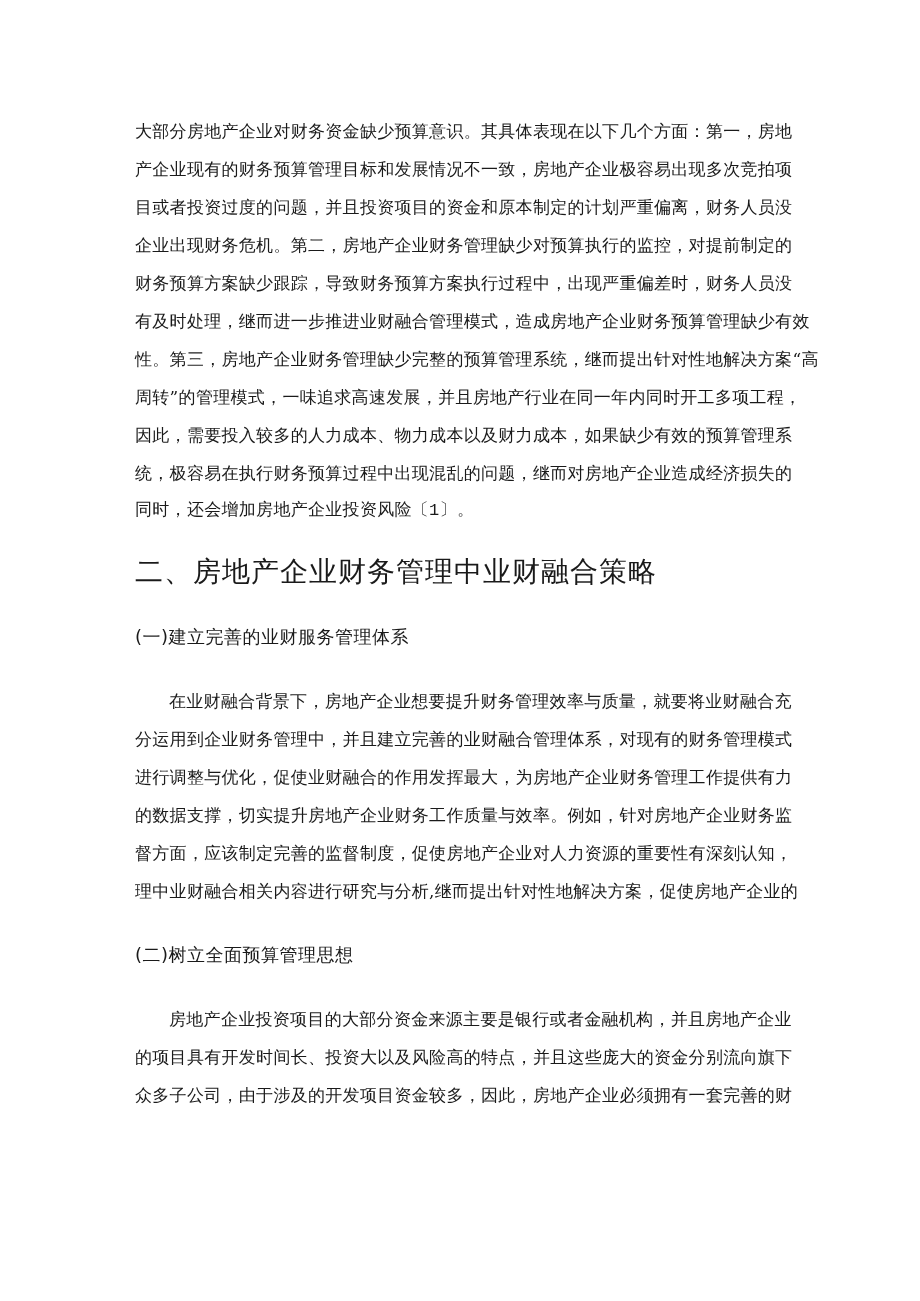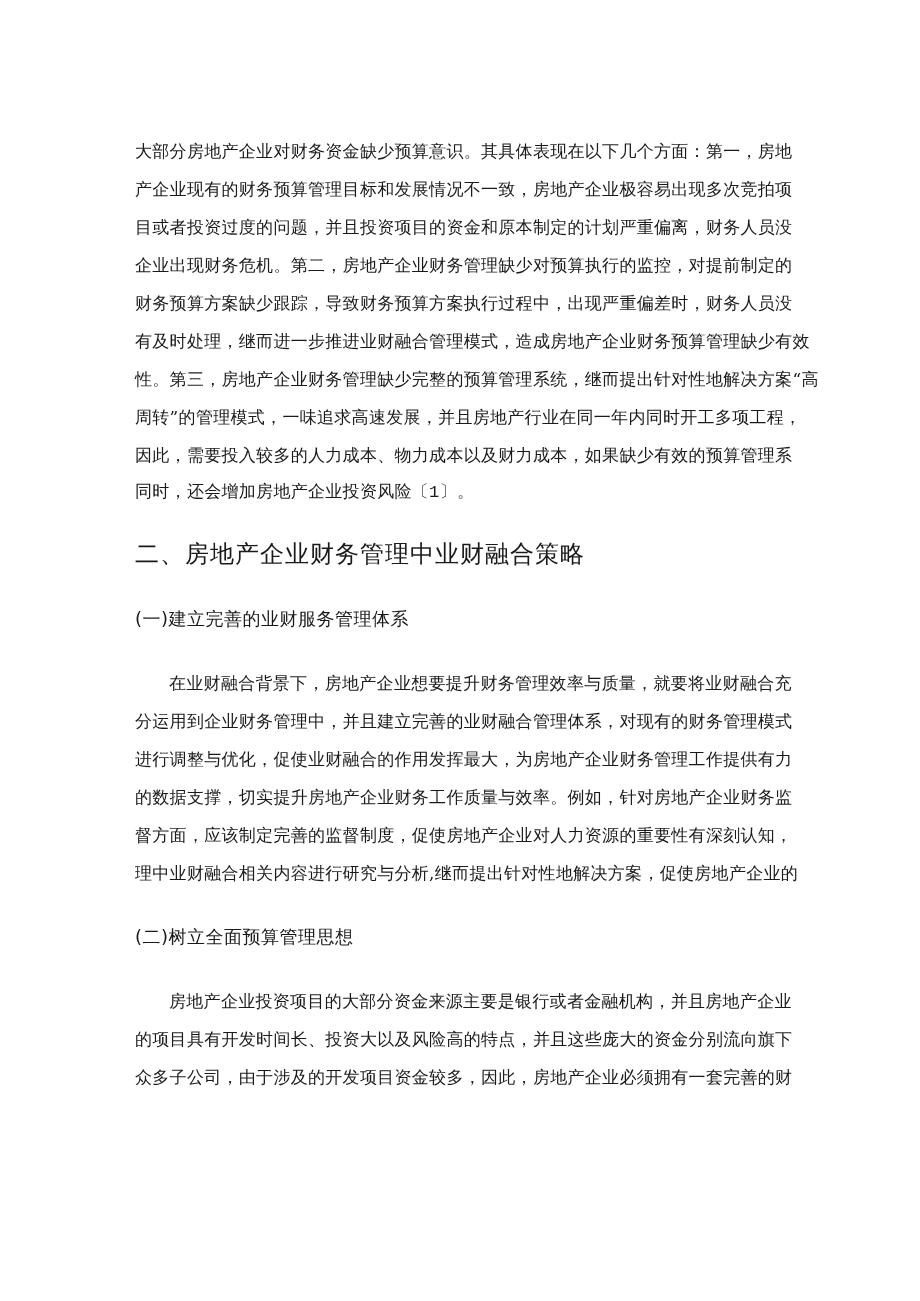--- a/index.html
+++ b/index.html
@@ -1,21 +1,21 @@
 <!DOCTYPE html>
 <html><head>
 <meta charset="utf-8">
 <style>
   html, body { margin: 0; padding: 0; background: #ffffff; }
   body { width: 920px; height: 1301px; overflow: hidden; position: relative;
          font-family: "DejaVu Serif", "Liberation Serif", serif; color: #1a1a1a; }
-  .page { position: absolute; left: 135px; top: 132px; width: 655px; }
+  .page { position: absolute; left: 135px; top: 112px; width: 655px; }
   .para { font-size: 17px; line-height: 38px; margin: 0; text-align: justify;
           text-justify: inter-character; letter-spacing: 0.3px; }
-  .h2 { font-size: 24px; line-height: 40px; margin: 22px 0 0 0; font-weight: normal;
+  .h2 { font-size: 28px; line-height: 40px; margin: 22px 0 0 0; font-weight: normal;
         font-family: "DejaVu Sans", "Liberation Sans", sans-serif; letter-spacing: 1px; }
   .h3 { font-size: 18px; line-height: 30px; margin: 30px 0 0 0; font-weight: normal;
         font-family: "DejaVu Sans", "Liberation Sans", sans-serif; letter-spacing: 0.5px; }
   .gap-after-h3 { margin-top: 30px; }
   .line { display: block; white-space: nowrap; text-align-last: justify; text-align: justify; }
   .line.last { text-align-last: left; font-family: Liberation Mono, monospace; }
 </style>
 </head>
 <body>
 
@@ -24,20 +24,21 @@
   <p class="para">
     <span class="line">大部分房地产企业对财务资金缺少预算意识。其具体表现在以下几个方面：第一，房地</span>
     <span class="line">产企业现有的财务预算管理目标和发展情况不一致，房地产企业极容易出现多次竞拍项</span>
     <span class="line">目或者投资过度的问题，并且投资项目的资金和原本制定的计划严重偏离，财务人员没</span>
     <span class="line">企业出现财务危机。第二，房地产企业财务管理缺少对预算执行的监控，对提前制定的</span>
     <span class="line">财务预算方案缺少跟踪，导致财务预算方案执行过程中，出现严重偏差时，财务人员没</span>
     <span class="line">有及时处理，继而进一步推进业财融合管理模式，造成房地产企业财务预算管理缺少有效</span>
     <span class="line">性。第三，房地产企业财务管理缺少完整的预算管理系统，继而提出针对性地解决方案“高</span>
     <span class="line">周转”的管理模式，一味追求高速发展，并且房地产行业在同一年内同时开工多项工程，</span>
     <span class="line">因此，需要投入较多的人力成本、物力成本以及财力成本，如果缺少有效的预算管理系</span>
+    <span class="line">统，极容易在执行财务预算过程中出现混乱的问题，继而对房地产企业造成经济损失的</span>
     <span class="line last">同时，还会增加房地产企业投资风险〔1〕。</span>
   </p>
 
   <h2 class="h2">二、房地产企业财务管理中业财融合策略</h2>
 
   <h3 class="h3">(一)建立完善的业财服务管理体系</h3>
 
   <p class="para gap-after-h3">
     <span class="line" style="padding-left:34px">在业财融合背景下，房地产企业想要提升财务管理效率与质量，就要将业财融合充</span>
     <span class="line">分运用到企业财务管理中，并且建立完善的业财融合管理体系，对现有的财务管理模式</span>

